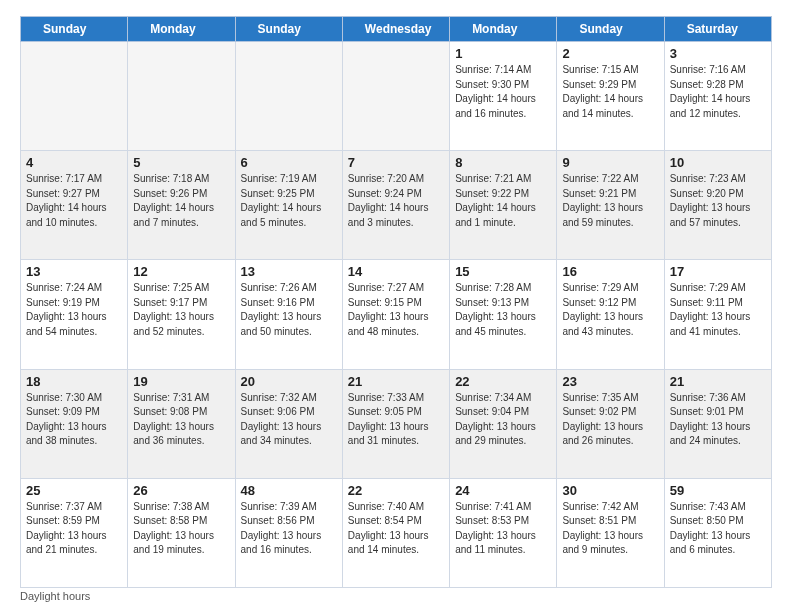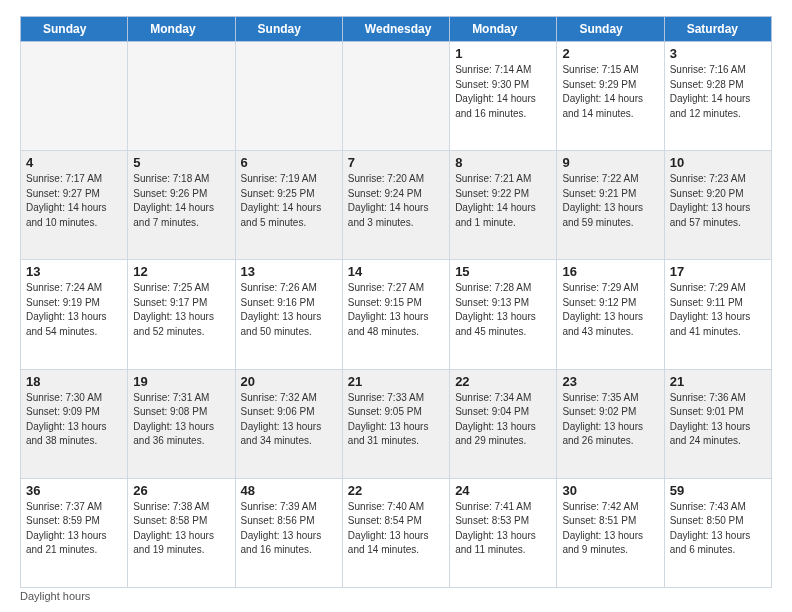--- a/index.html
+++ b/index.html
@@ -228,21 +228,21 @@
             <span class="day-num">23</span>
             <div class="day-info">Sunrise: 7:35 AM<br>Sunset: 9:02 PM<br>Daylight: 13 hours and 26 minutes.</div>
           </td>
           <td class="gray">
             <span class="day-num">21</span>
             <div class="day-info">Sunrise: 7:36 AM<br>Sunset: 9:01 PM<br>Daylight: 13 hours and 24 minutes.</div>
           </td>
         </tr>
         <tr>
           <td>
-            <span class="day-num">36</span>
+            <span class="day-num">25</span>
             <div class="day-info">Sunrise: 7:37 AM<br>Sunset: 8:59 PM<br>Daylight: 13 hours and 21 minutes.</div>
           </td>
           <td>
             <span class="day-num">26</span>
             <div class="day-info">Sunrise: 7:38 AM<br>Sunset: 8:58 PM<br>Daylight: 13 hours and 19 minutes.</div>
           </td>
           <td>
             <span class="day-num">48</span>
             <div class="day-info">Sunrise: 7:39 AM<br>Sunset: 8:56 PM<br>Daylight: 13 hours and 16 minutes.</div>
           </td>

